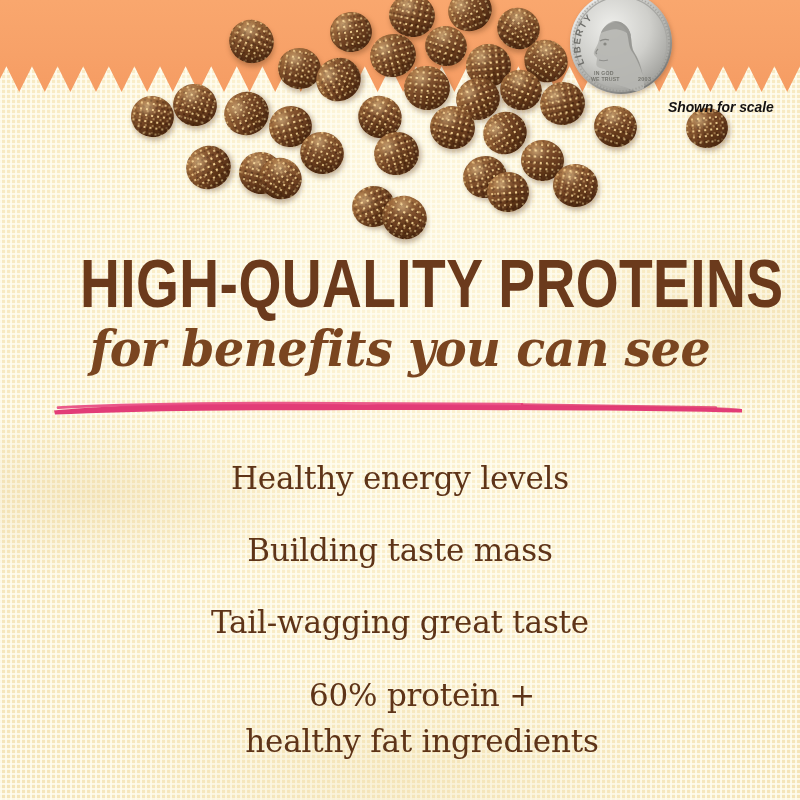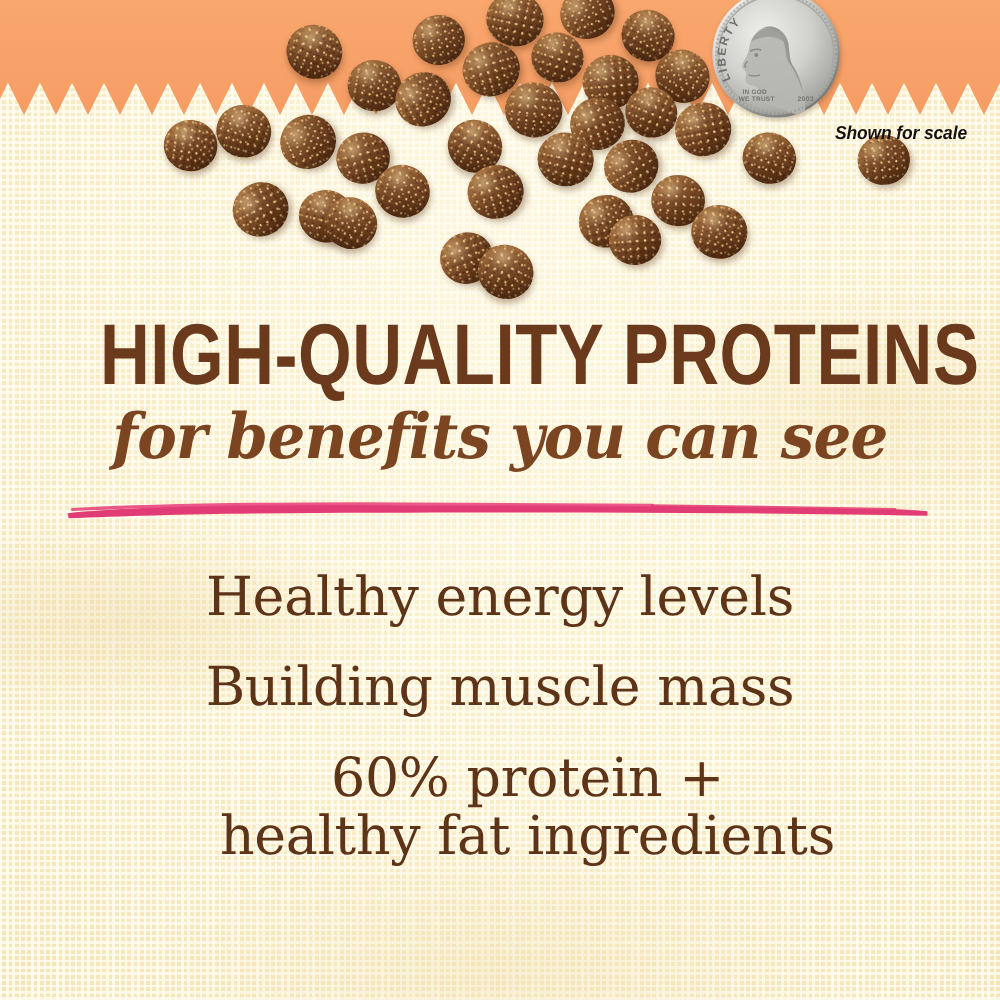--- a/index.html
+++ b/index.html
@@ -181,21 +181,21 @@
   .benefits {
     position: absolute;
     left: 0; top: 456px;
     width: 800px;
     text-align: center;
     font-family: "DejaVu Serif", serif;
     font-weight: 400;
     color: #5E3418;
   }
   .benefit {
-    font-size: 43px;
+    font-size: 31px;
     line-height: 44px;
     letter-spacing: -0.2px;
     margin: 0 0 28px 0;
     white-space: pre-line;
   }
   .benefit.last { margin-bottom: 0; line-height: 46px; margin-left: 44px; }
 </style>
 </head>
 <body>
 
@@ -310,18 +310,19 @@
                C278,16.2 216,16.0 150,16.8
                C96,17.4 44,19.0 3,20.6 Z" fill="#E23C77"></path>
       <path d="M6,13.6 C70,10.4 150,9.2 236,9.0 C320,8.8 398,9.6 470,10.2" stroke="#E8477F" stroke-width="2.6" fill="none" stroke-linecap="round" opacity="0.9"></path>
       <path d="M470,10.4 C540,11.0 606,12.0 664,13.4" stroke="#E0396F" stroke-width="2.2" fill="none" stroke-linecap="round" opacity="0.85"></path>
       <path d="M664,13.6 C672,14.0 680,14.6 688,15.4" stroke="#DF3E74" stroke-width="1.4" fill="none" stroke-linecap="round" opacity="0.6"></path>
     </svg>
   </div>
 
   <div class="benefits" id="benefits">
       <div class="benefit">Healthy energy levels</div>
-      <div class="benefit">Building muscle mass</div>
+      <div class="benefit">Building taste mass</div>
+      <div class="benefit">Tail-wagging great taste</div>
       <div class="benefit last">60% protein +
 healthy fat ingredients</div>
     </div>
 
 </div>
 
 </body></html>

